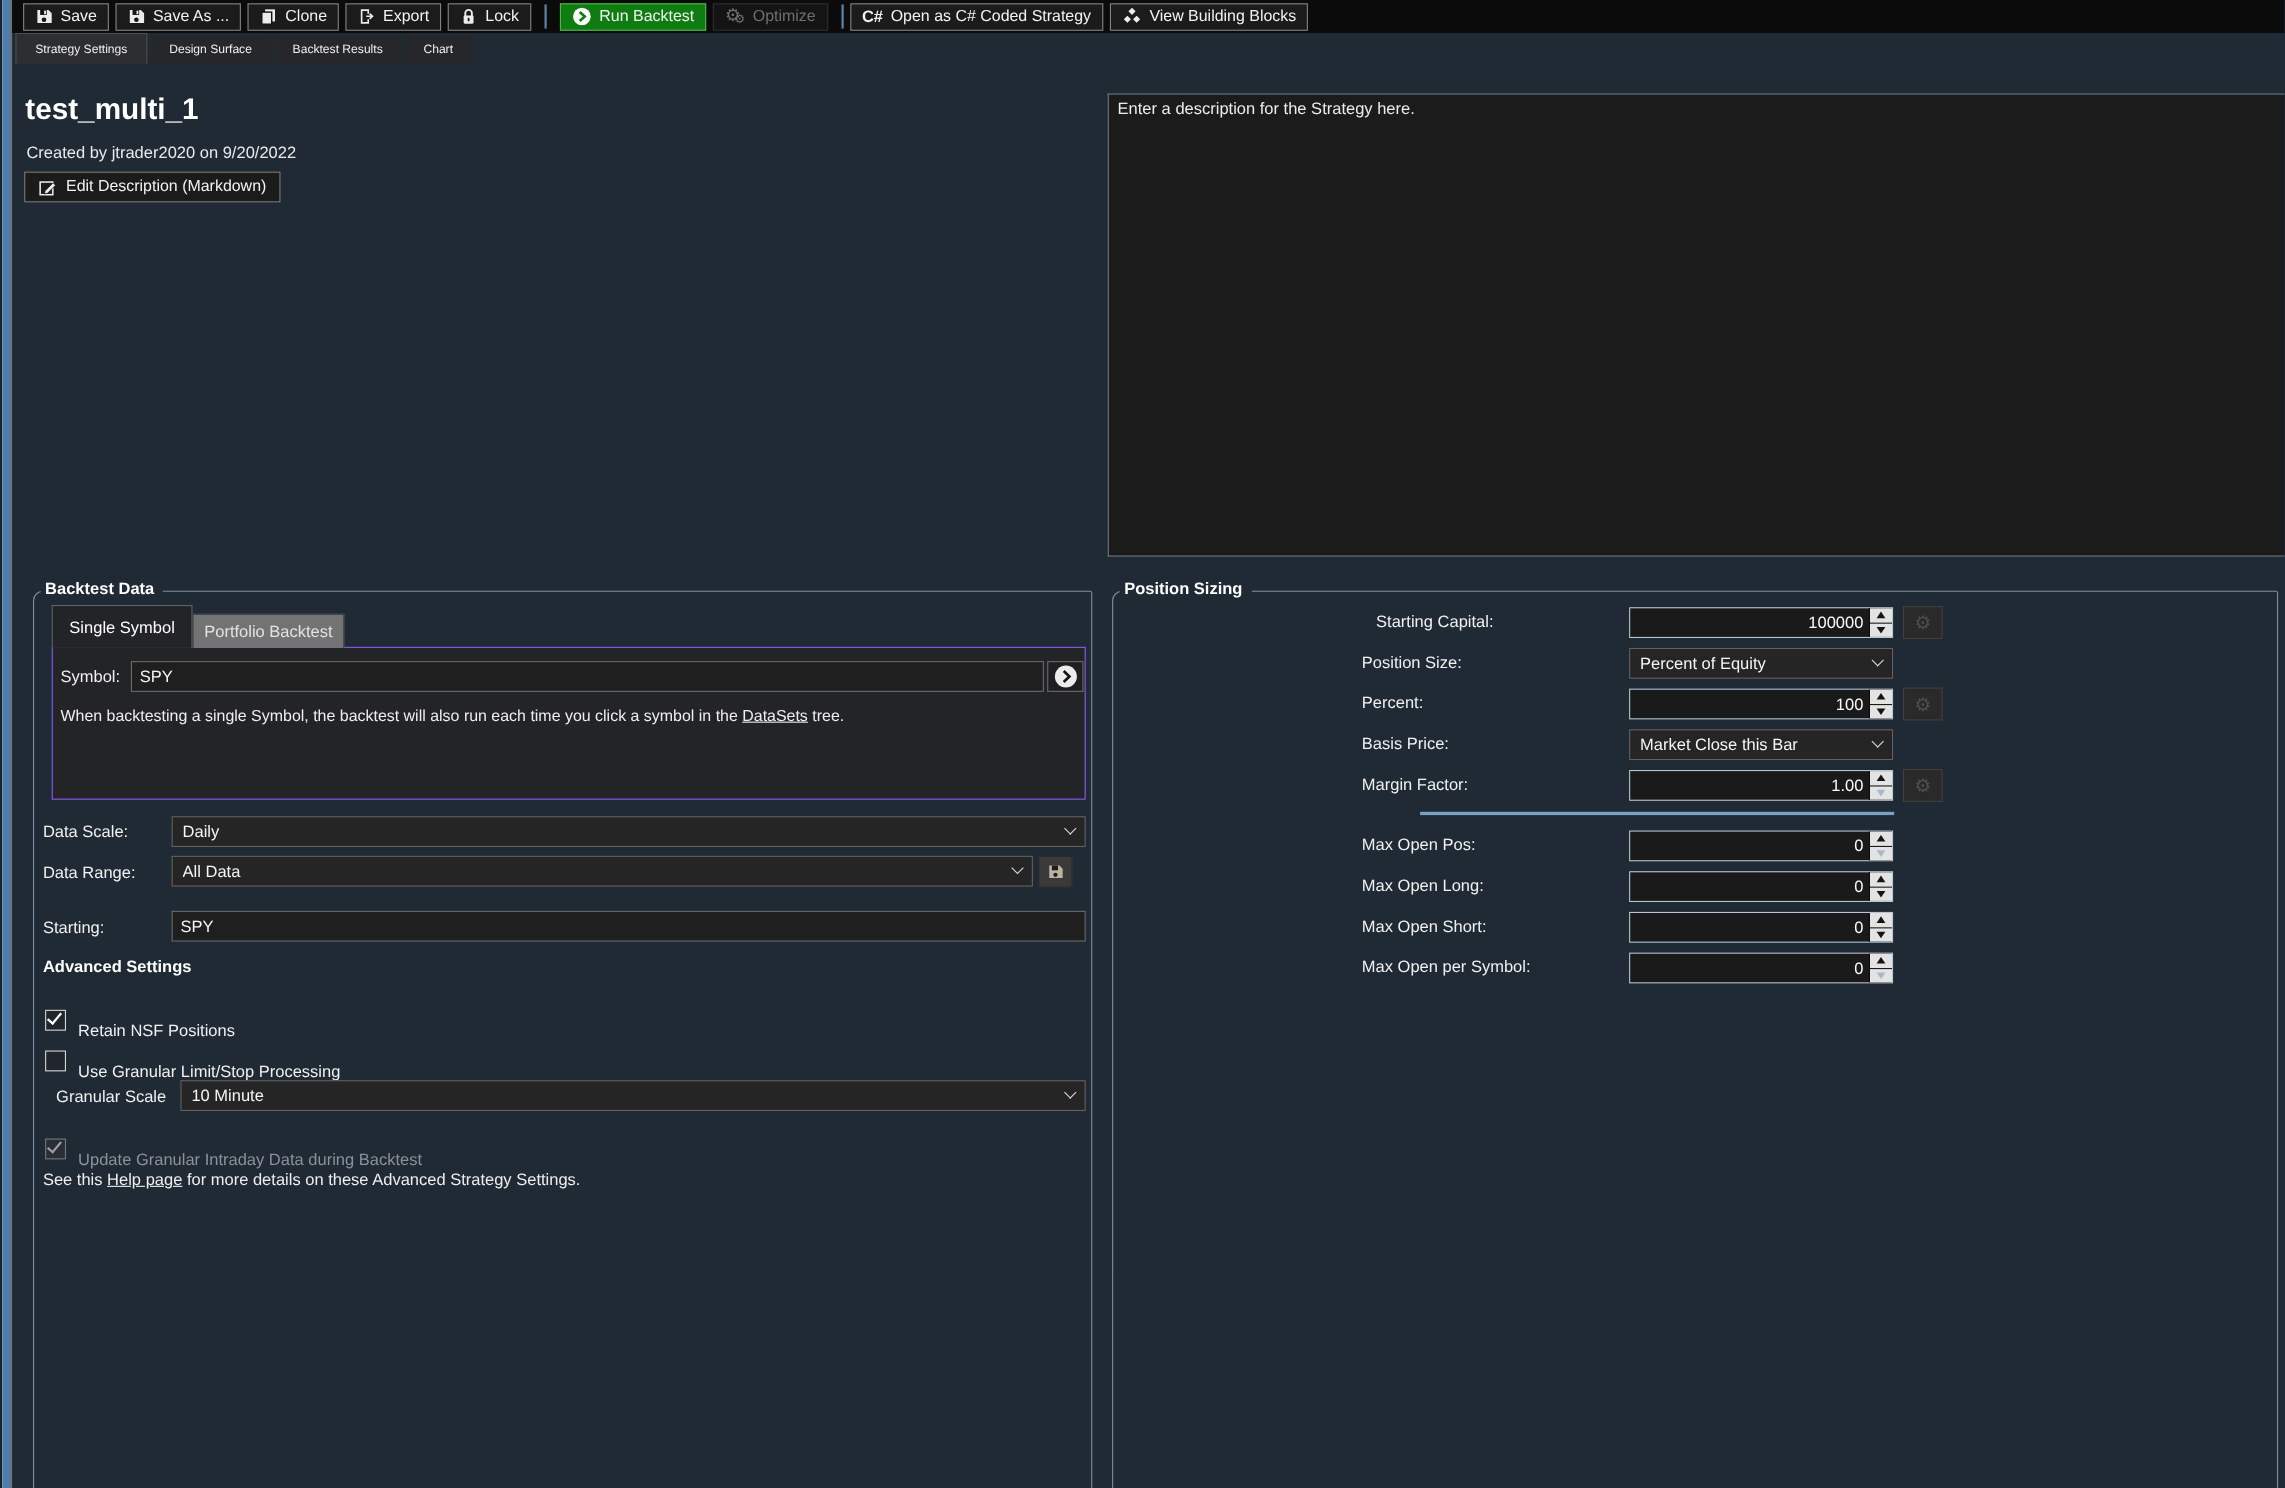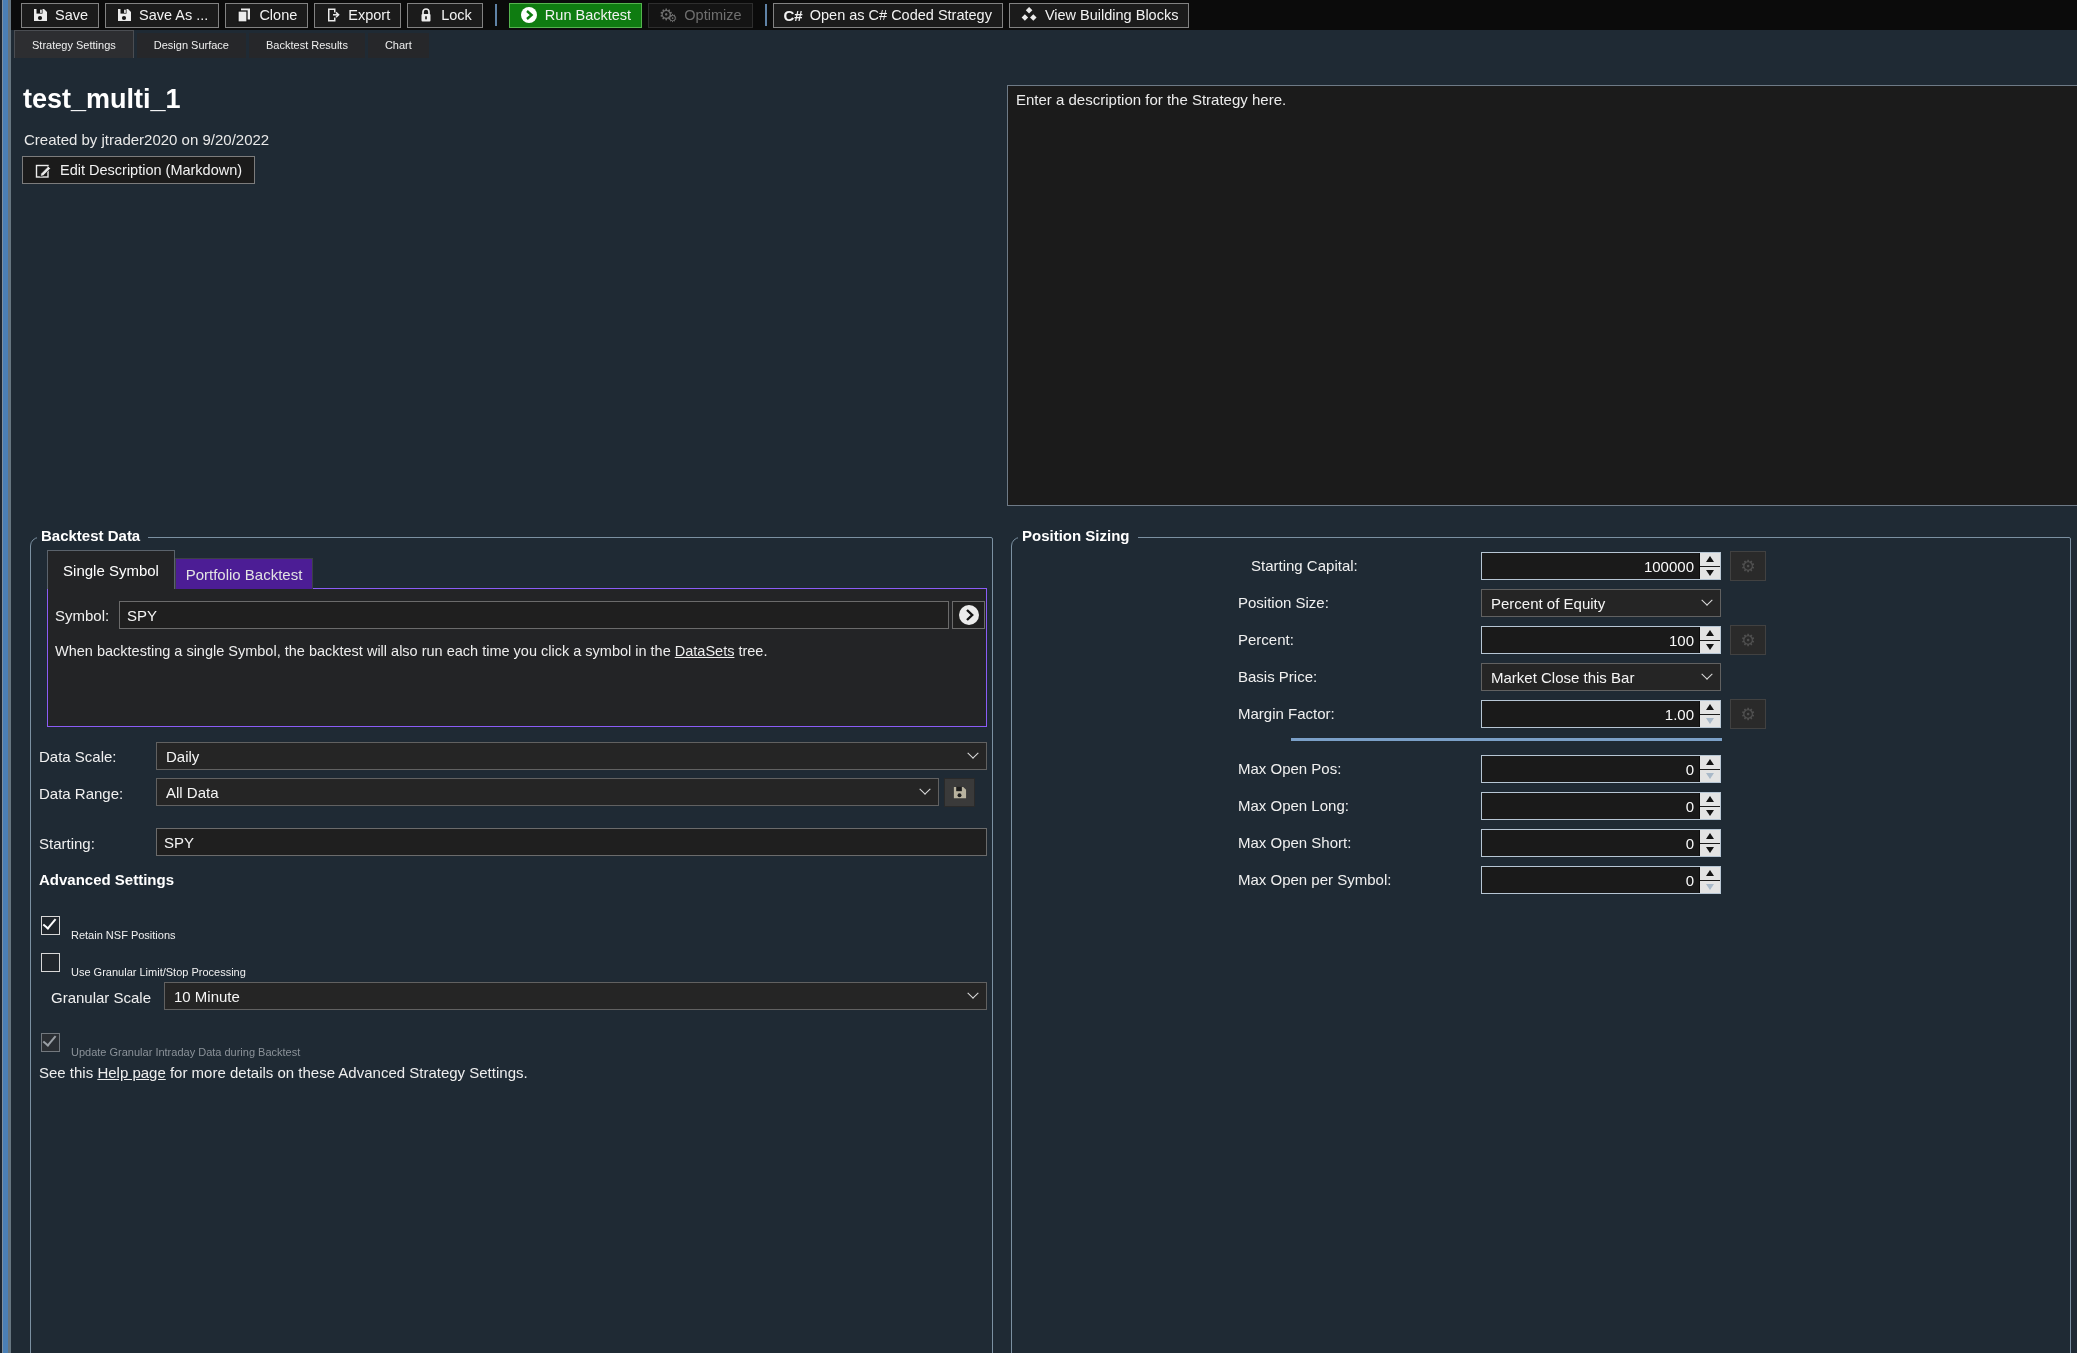--- a/index.html
+++ b/index.html
@@ -46,21 +46,21 @@
 
   
   .group { position:absolute; border:1px solid #7b90a1; border-radius:9px 2px 0 0; }
   .group-label { position:absolute; top:-11px; left:6px; background:#1f2a34; padding:0 8px 0 4px;
     font-size:15px; font-weight:bold; color:#ffffff; white-space:nowrap; }
 
   
   .bd-tab { position:absolute; font-size:15px; display:flex; align-items:center; justify-content:center; cursor:pointer; }
   .bd-tab.active { left:16px; top:12px; width:128px; height:39px; background:#232426;
     border:1px solid #5b636c; border-bottom:none; color:#fff; z-index:2; }
-  .bd-tab.inactive { left:144px; top:20px; width:138px; height:31px; background:#4c1d95;
+  .bd-tab.inactive { left:144px; top:20px; width:138px; height:31px; background:#737373;
     border:1px solid #3c4046; border-bottom:none; color:#e3e3e3; z-index:1; }
   .bd-panel { position:absolute; left:16px; top:50px; width:940px; height:139px;
     background:#232426; border:1px solid #8b5cf6; }
 
   .flabel { position:absolute; font-size:15px; color:#f0f0f0; white-space:nowrap; }
 
   .txt { position:absolute; background:#1f1f1f; border:1px solid #6b6b6b; color:#f5f5f5;
     font-size:15px; font-family:inherit; padding:0 7px; outline:none; }
 
   .dropdown { position:absolute; background:#252525; border:1px solid #616161; display:flex;
@@ -74,21 +74,21 @@
 
   
   .cb-row { position:absolute; display:flex; align-items:center; gap:11px; cursor:pointer; }
   .cb { position:relative; width:19px; height:19px; border:1.6px solid #d7d7d7; background:#20262c; flex:0 0 auto; }
   .cb .mark { display:none; position:absolute; left:4px; top:-1px; width:7px; height:13px;
     border-right:2.6px solid #fff; border-bottom:2.6px solid #fff; transform:rotate(40deg); }
   .cb.checked .mark { display:block; }
   .cb-row.disabled .cb { border-color:#72787e; background:#2a2e33; }
   .cb-row.disabled .cb .mark { border-color:#9aa0a6; }
   .cb-row.disabled .cb-label { color:#8b9299; }
-  .cb-label { font-size:11px;margin-top:20px; }
+  .cb-label { font-size:15px;margin-top:20px; }
 
   .inline-text { position:absolute; font-size:14.5px; color:#eeeeee; white-space:nowrap; }
   .lnk { text-decoration:underline; cursor:pointer; }
   .adv-head { position:absolute; font-size:15px; font-weight:bold; color:#ffffff; }
 
   
   .numbox { position:absolute; height:28px; background:#1a1a1a; border:1px solid #b7c6d4; display:flex; }
   .numval { flex:1; min-width:0; background:transparent; border:none; outline:none; color:#fafafa;
     font-size:15px; font-family:inherit; text-align:right; padding-right:5px; }
   .spin { width:21px; display:flex; flex-direction:column; gap:1px; background:#1a1a1a;

